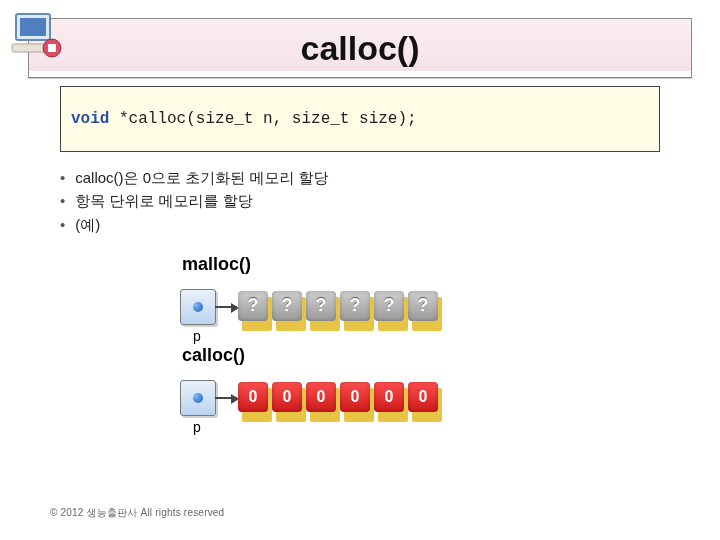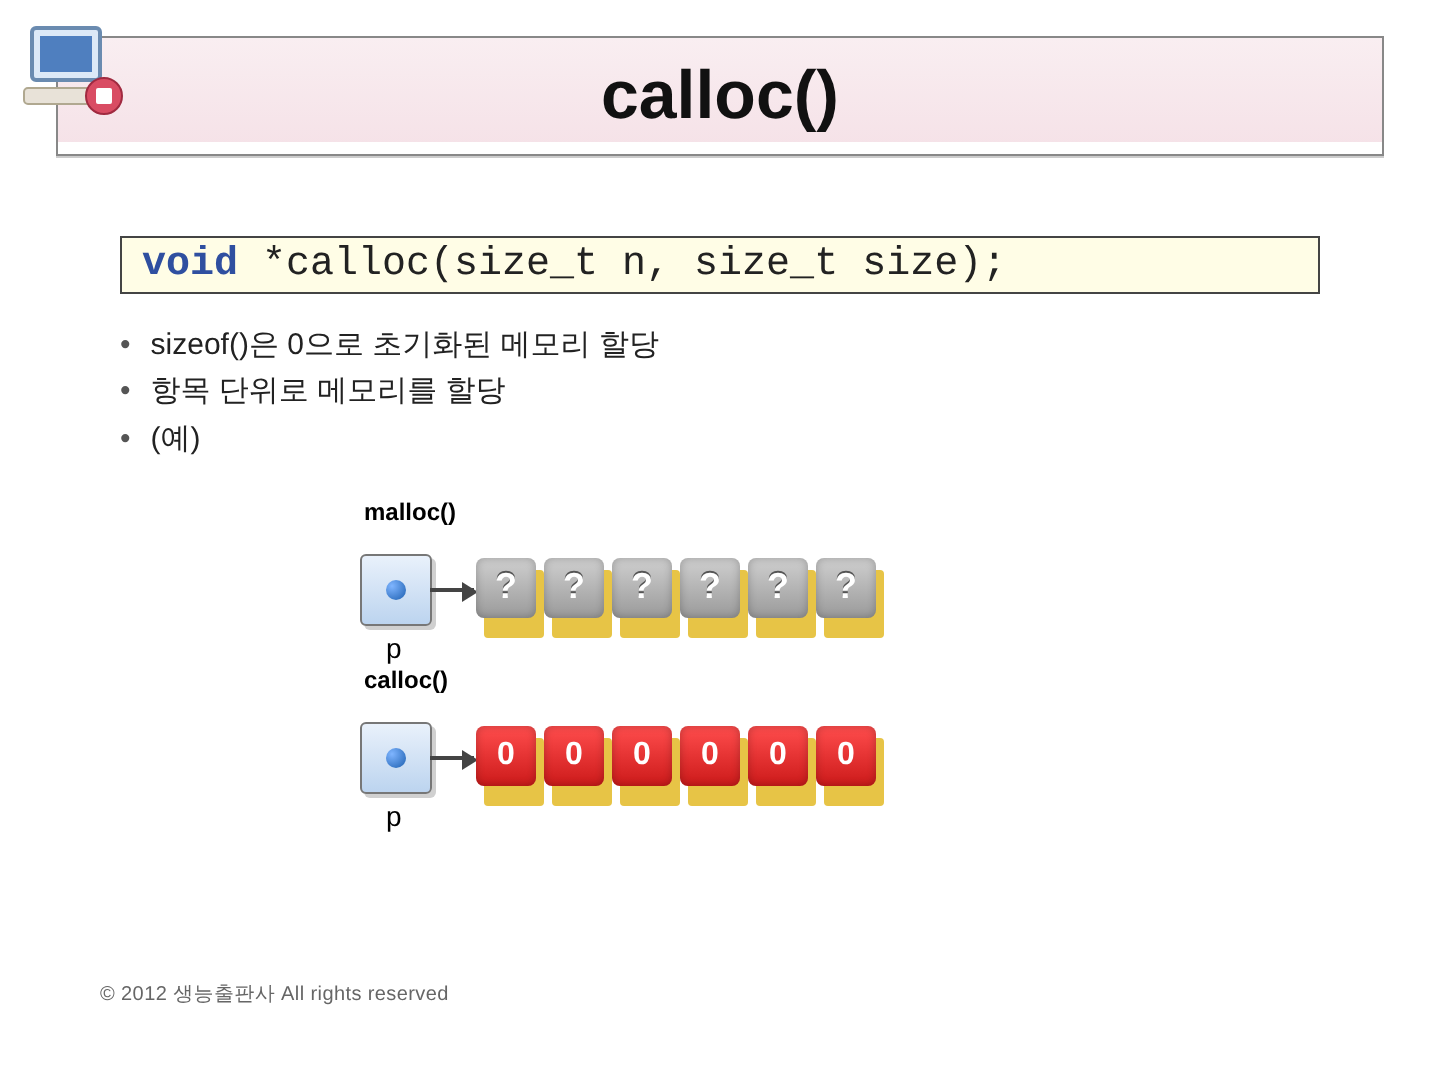--- a/index.html
+++ b/index.html
@@ -31,25 +31,25 @@
   }
   .computer-icon {
     position: absolute;
     left: 10px;
     top: 8px;
     width: 60px;
     height: 60px;
     z-index: 2;
   }
   .signature-box {
-    margin: 40px 60px 0 60px;
+    margin: 8px 60px 0 60px;
     border: 1px solid #444;
     background: #fffde6;
-    padding: 2px 10px;
-    font-size: 20px;
+    padding: 23px 10px;
+    font-size: 16px;
     font-family: "Courier New", monospace;
     color: #222;
   }
   .sig-keyword { color: #2f4fa0; font-weight: bold; }
   .sig-type { color: #222; }
   .bullet-list {
     margin: 14px 60px 0 60px;
     padding: 0;
     list-style: none;
     font-size: 15px;
@@ -58,21 +58,21 @@
   }
   .bullet-list li::before {
     content: "•";
     color: #555;
     margin-right: 10px;
   }
   .diagram-area {
     margin: 18px 0 0 180px;
   }
   .dg-label {
-    font-size: 12px;
+    font-size: 18px;
     font-weight: bold;
     margin: 6px 16px 4px 2px;
   }
   .memory-row {
     display: flex;
     align-items: flex-end;
     height: 46px;
     position: relative;
   }
   .pointer-box {
@@ -155,21 +155,21 @@
   }
   .cell-red {
     background: linear-gradient(to bottom, #ff4d4d, #cc1a1a);
     font-size: 16px;
     color: #fff;
   }
   .diagram-block { margin-bottom: 20px; }
   .footer {
     position: absolute;
     left: 50px;
-    bottom: 36px;
+    bottom: 20px;
     font-size: 10px;
     color: #666;
     letter-spacing: 0.2px;
     text-align: center;
   }
 </style>
 </head>
 <body>
 
 <div class="computer-icon">
@@ -184,21 +184,21 @@
 
 <div class="title-bar">
   <span class="title-text">calloc()</span>
 </div>
 
 <div class="signature-box">
   <span class="sig-keyword">void</span><span class="sig-type"> *calloc(size_t    n,    size_t     size);</span>
 </div>
 
 <ul class="bullet-list">
-  <li>sizeof()은 0으로 초기화된 메모리 할당</li>
+  <li>calloc()은 0으로 초기화된 메모리 할당</li>
   <li>항목 단위로 메모리를 할당</li>
   <li>(예)</li>
 </ul>
 
 <div class="diagram-area">
 
   <div class="diagram-block">
     <div class="dg-label">malloc()</div>
     <div class="memory-row">
       <div class="pointer-box">

